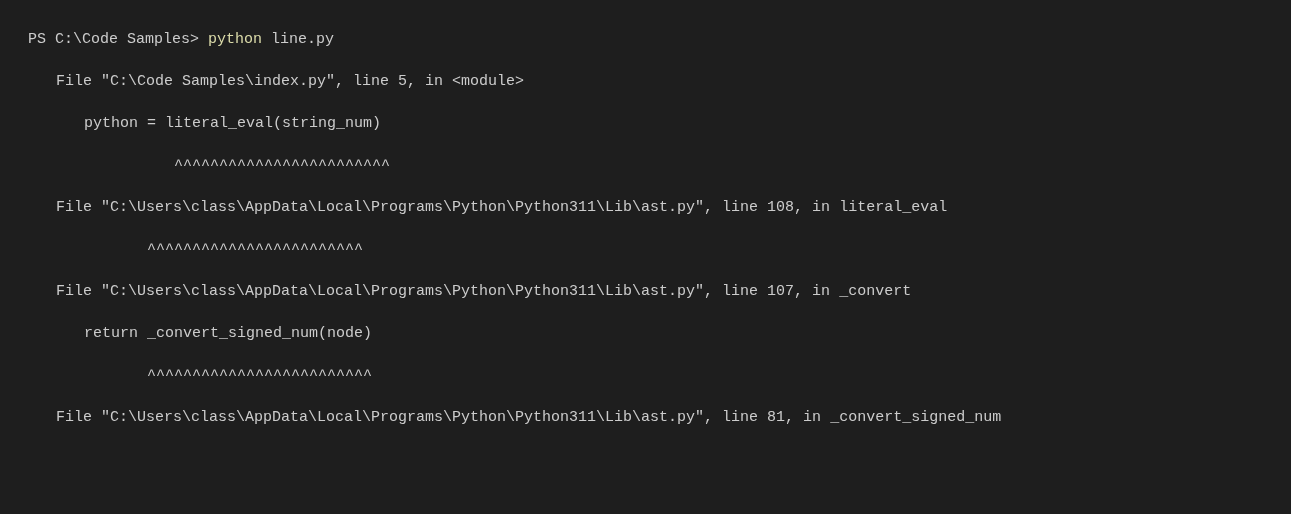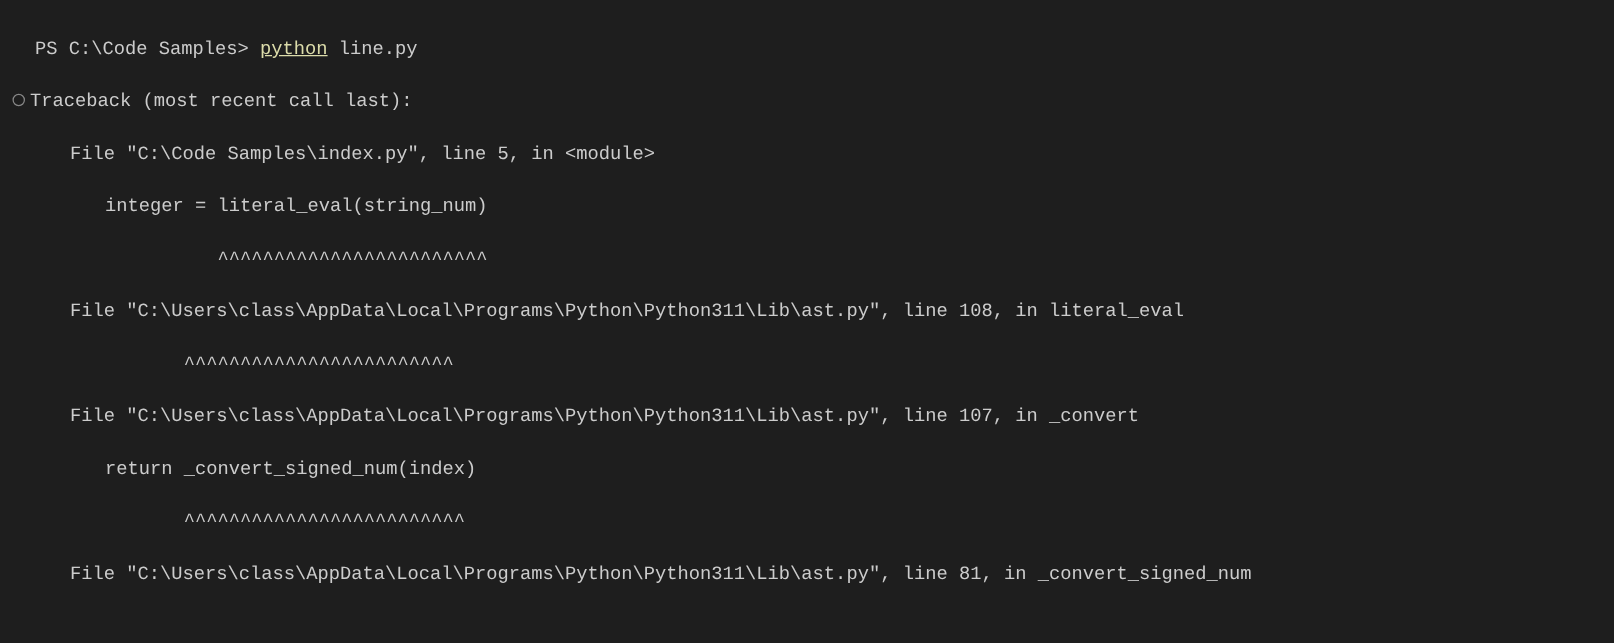--- a/index.html
+++ b/index.html
@@ -19,21 +19,20 @@
       overflow: hidden;
     }
     .terminal-output {
       white-space: pre;
     }
     .prompt {
       color: #cccccc;
     }
     .python-cmd {
       color: #dcdcaa;
-      text-decoration: underline;
     }
     .gutter-icon {
       display: inline-block;
       width: 10px;
       height: 10px;
       border: 1px solid #888;
       border-radius: 50%;
       margin-right: 4px;
       vertical-align: middle;
       position: relative;
@@ -45,28 +44,27 @@
     .indent-0 { padding-left: 18px; }
     .indent-1 { padding-left: 46px; }
     .indent-2 { padding-left: 74px; }
     .caret-line { padding-left: 74px; }
   </style>
 </head>
 <body>
 
 <div class="terminal-output">
 <span class="line indent-0"><span class="prompt">PS C:\Code Samples&gt; </span><span class="python-cmd">python</span><span> line.py</span></span>
-<span class="line"><span class="gutter-icon"></span><span>Traceback (most recent call last):</span></span>
 <span class="line indent-1">File "C:\Code Samples\index.py", line 5, in &lt;module&gt;</span>
-<span class="line indent-2">integer = literal_eval(string_num)</span>
+<span class="line indent-2">python = literal_eval(string_num)</span>
 <span class="line caret-line">          ^^^^^^^^^^^^^^^^^^^^^^^^</span>
 <span class="line indent-1">File "C:\Users\class\AppData\Local\Programs\Python\Python311\Lib\ast.py", line 108, in literal_eval</span>
 <span class="line caret-line">       ^^^^^^^^^^^^^^^^^^^^^^^^</span>
 <span class="line indent-1">File "C:\Users\class\AppData\Local\Programs\Python\Python311\Lib\ast.py", line 107, in _convert</span>
-<span class="line indent-2">return _convert_signed_num(index)</span>
+<span class="line indent-2">return _convert_signed_num(node)</span>
 <span class="line caret-line">       ^^^^^^^^^^^^^^^^^^^^^^^^^</span>
 <span class="line indent-1">File "C:\Users\class\AppData\Local\Programs\Python\Python311\Lib\ast.py", line 81, in _convert_signed_num</span>
 
 
 
 
 
 
 
 

